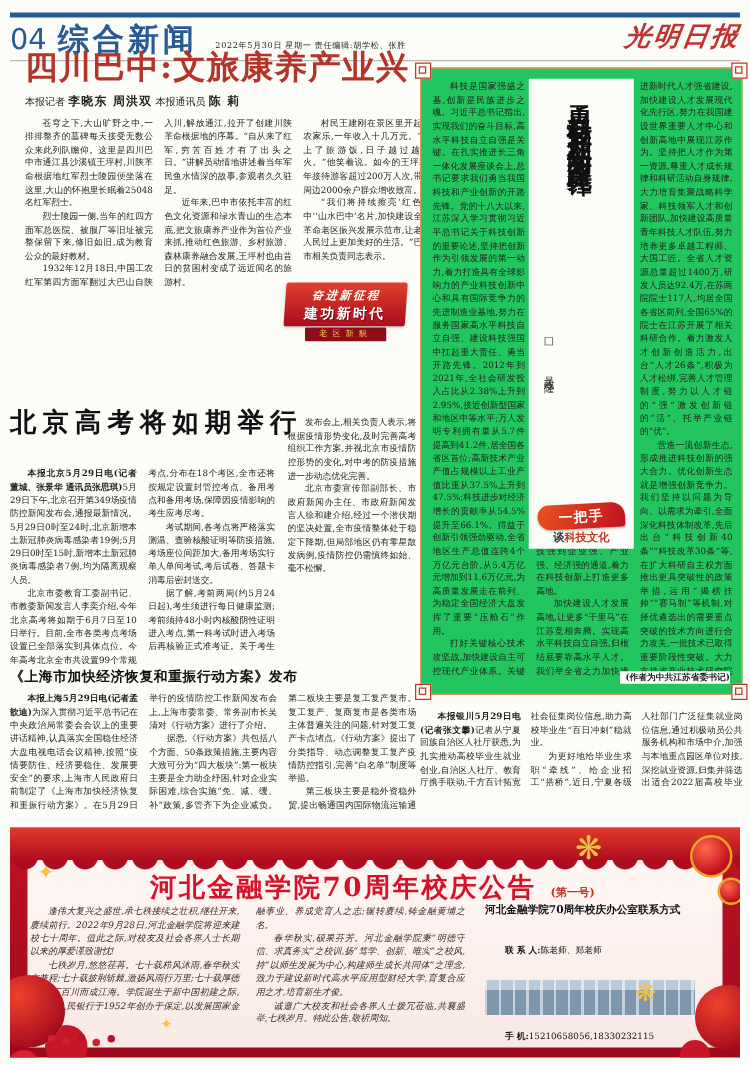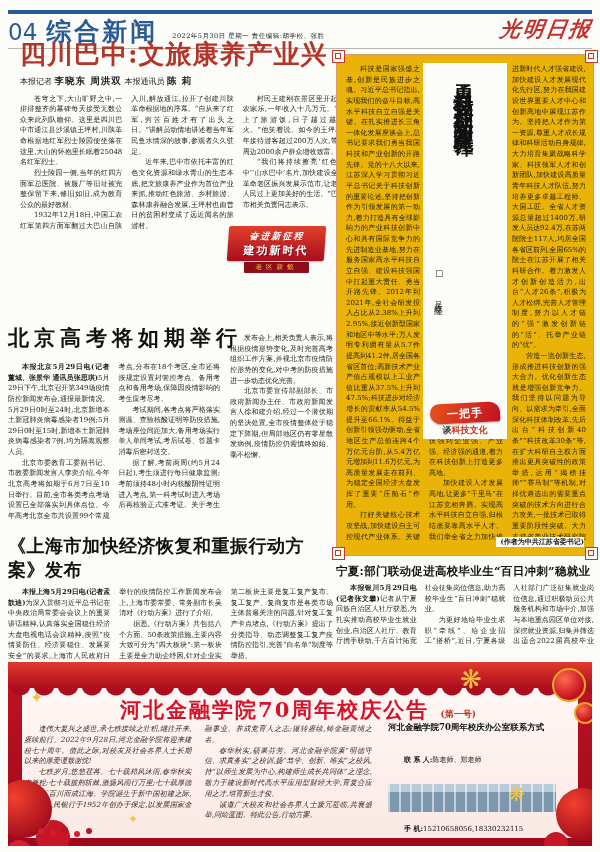--- a/index.html
+++ b/index.html
@@ -29,29 +29,29 @@
   .stamp{position:absolute;left:228px;top:226px;width:97px;z-index:3;text-align:center;}
   .stamp-main{background:linear-gradient(180deg,#e0402b,#a80e1e);color:#fff;padding:4px 4px 3px;
               transform:skewX(-4deg);border-radius:2px;box-shadow:0 1px 2px rgba(0,0,0,.25);}
   .stamp-l1{font-size:9px;font-style:italic;font-weight:800;letter-spacing:2px;}
   .stamp-l2{font-size:11px;font-weight:900;letter-spacing:2px;text-shadow:1px 1px 0 #7c0a14;}
   .stamp-band{margin:1px auto 0;width:68%;background:#8e0d18;color:#f3c04a;font-size:6.5px;
               letter-spacing:4px;padding:1px 0;border-radius:1px;}
   
   .art2{position:absolute;left:8px;top:320px;width:325px;height:212px;}
   .art2 h2{position:absolute;left:0;top:4px;font-size:21px;letter-spacing:5px;}
-  .art2 .bodyA{position:absolute;left:0;top:42px;width:212px;height:168px;column-count:2;column-gap:9px;}
+  .art2 .bodyA{position:absolute;left:0;top:54px;width:212px;height:168px;column-count:2;column-gap:9px;}
   .art2 .bodyB{position:absolute;left:222px;top:13px;width:103px;height:208px;}
   
   .art3{position:absolute;left:8px;top:534px;width:325px;}
-  .art3 h3{font-size:18px;letter-spacing:.5px;}
+  .art3 h3{font-size:11px;letter-spacing:.5px;}
   .art3 .body{margin-top:5px;height:98px;column-count:3;column-gap:9px;}
   
   .jsbox{position:absolute;left:336px;top:54px;width:258px;height:502px;border:1px solid #d79a66;
-         background:#eab308;box-sizing:border-box;}
+         background:#22c55e;box-sizing:border-box;}
   .corner{position:absolute;width:11px;height:11px;border:1.6px solid #c0392b;background:#fcfcf9;z-index:4;}
   .corner::after{content:"";position:absolute;left:2px;top:2px;width:4px;height:4px;border:1.2px solid #c0392b;}
   .c-tl{left:-5px;top:-5px;} .c-tr{right:-5px;top:-5px;} .c-bl{left:-5px;bottom:-5px;} .c-br{right:-5px;bottom:-5px;}
   .jsbox .boxtext{position:absolute;left:9px;top:9px;width:240px;height:484px;column-count:3;column-gap:9px;}
   .inset{position:absolute;left:86px;top:8px;width:84px;height:376px;background:#fcfcf9;z-index:2;}
   .vtitle{position:absolute;left:28px;top:6px;height:352px;writing-mode:vertical-rl;text-orientation:upright;
           font-size:20px;font-weight:900;letter-spacing:4px;color:#111;}
   .vauthor{position:absolute;left:10px;top:205px;writing-mode:vertical-rl;text-orientation:upright;
            font-size:8.5px;color:#222;letter-spacing:3px;}
   .series-badge{position:absolute;left:7px;bottom:2px;width:70px;z-index:3;text-align:center;}
@@ -184,21 +184,20 @@
       <div class="vauthor">□ 吴政隆</div>
       <div class="series-badge">
         <div class="badge-top">一把手</div>
         <div class="badge-bottom"><span>谈</span><span class="hl">科技文化</span></div>
       </div>
     </div>
     <div class="footnote">(作者为中共江苏省委书记)</div>
   </section>
 
   <section class="ningxia">
-    <h3>宁夏:部门联动促进高校毕业生“百日冲刺”稳就业</h3>
     <div class="body col-text">
       <p class="para"><b class="lead">本报银川5月29日电(记者张文攀)</b><span>记者从宁夏回族自治区人社厅获悉,为扎实推动高校毕业生就业创业,自治区人社厅、教育厅携手联动,千方百计拓宽社会征集岗位信息,助力高校毕业生“百日冲刺”稳就业。</span></p>
     <p class="para">为更好地给毕业生求职“牵线”、给企业招工“搭桥”,近日,宁夏各级人社部门广泛征集就业岗位信息,通过积极动员公共服务机构和市场中介,加强与本地重点园区单位对接,深挖就业资源,归集并筛选出适合2022届高校毕业生就业的岗位需求信息,征集范围包括各类国有企业、民营企业、中小微企业及各类用人单位等。</p>
       </div>
   </section>
 
   <section class="ad">
     <div class="ad-panel"></div>
     <div class="ad-curtain"></div>
     <span class="spark sp1">❋</span>
@@ -211,21 +210,21 @@
     <div class="flower flw-r"></div>
     <div class="dots"></div>
     <div class="ad-title-row">
       <span class="ad-title">河北金融学院70周年校庆公告</span>
       <span class="ad-issue">(第一号)</span>
     </div>
     <div class="ad-body">
         <p class="para">逢伟大复兴之盛世,承七秩接续之壮积,继往开来,赓续前行。2022年9月28日,河北金融学院将迎来建校七十周年。值此之际,对校友及社会各界人士长期以来的厚爱谨致谢忱!</p>
         <p class="para">七秩岁月,悠悠荏苒。七十载栉风沐雨,春华秋实亦兼程;七十载披荆斩棘,激扬风雨行万里;七十载厚德沃土,汇百川而成江海。学院诞生于新中国初建之际,由中国人民银行于1952年创办于保定,以发展国家金融事业、养成党育人之志;辗转赓续,铸金融黄埔之名。</p>
         <p class="para">春华秋实,硕果芬芳。河北金融学院秉“明德守信、求真务实”之校训,扬“笃学、创新、唯实”之校风,持“以师生发展为中心,构建师生成长共同体”之理念,致力于建设新时代高水平应用型财经大学,育复合应用之才,培育新生才俊。</p>
-        <p class="para">诚邀广大校友和社会各界人士拨冗莅临,共襄盛举,同绘蓝图。特此公告,行动方案。</p>
+        <p class="para">诚邀广大校友和社会各界人士拨冗莅临,共襄盛举,七秩岁月。特此公告,敬祈周知。</p>
       </div>
     <div class="contact">
       <div class="contact-title">河北金融学院70周年校庆办公室联系方式</div>
       <div>
           <p class="para"><b>联 系 人:</b><span>陈老师、郑老师</span></p>
           <p class="para"><b>电    话:</b><span>0312-3338277  传真:0312-3338277</span></p>
           <p class="para"><b>手    机:</b><span>15210658056,18330232115</span></p>
           <p class="para"><b>电子邮箱:</b><span>hbjrxy70@hbfu.edu.cn</span></p>
           <p class="para"><b>地    址:</b><span>河北省保定市恒祥北大街3188号</span></p>
         </div>

